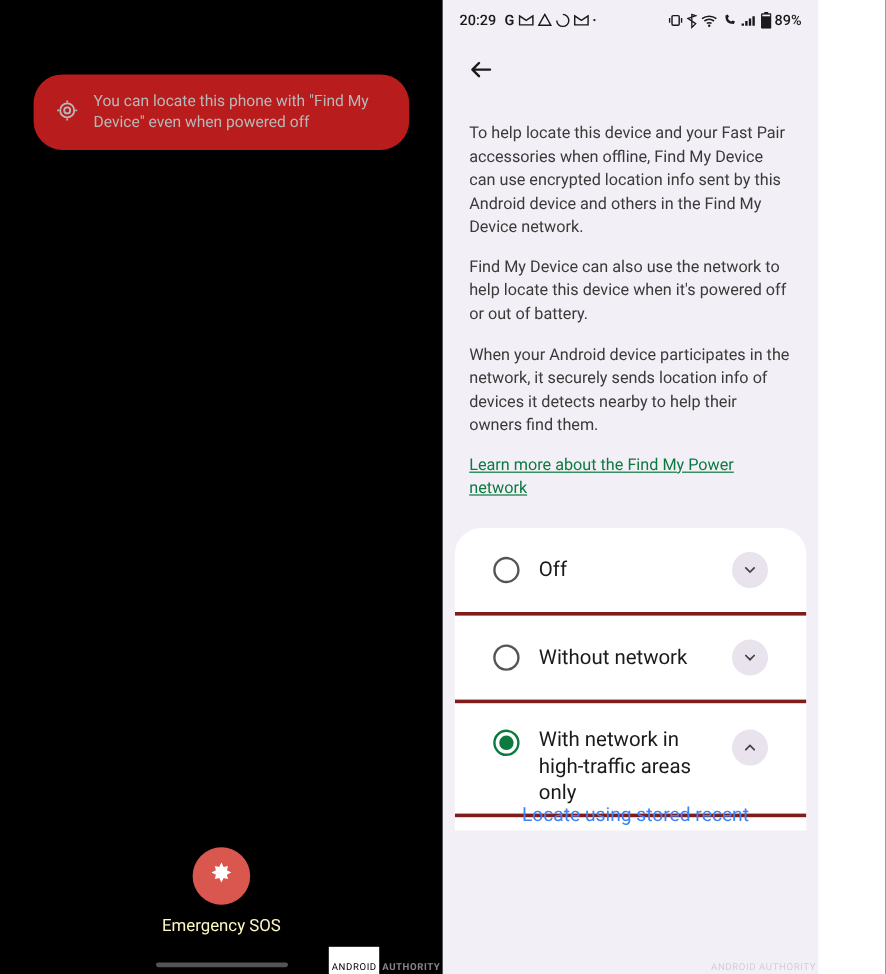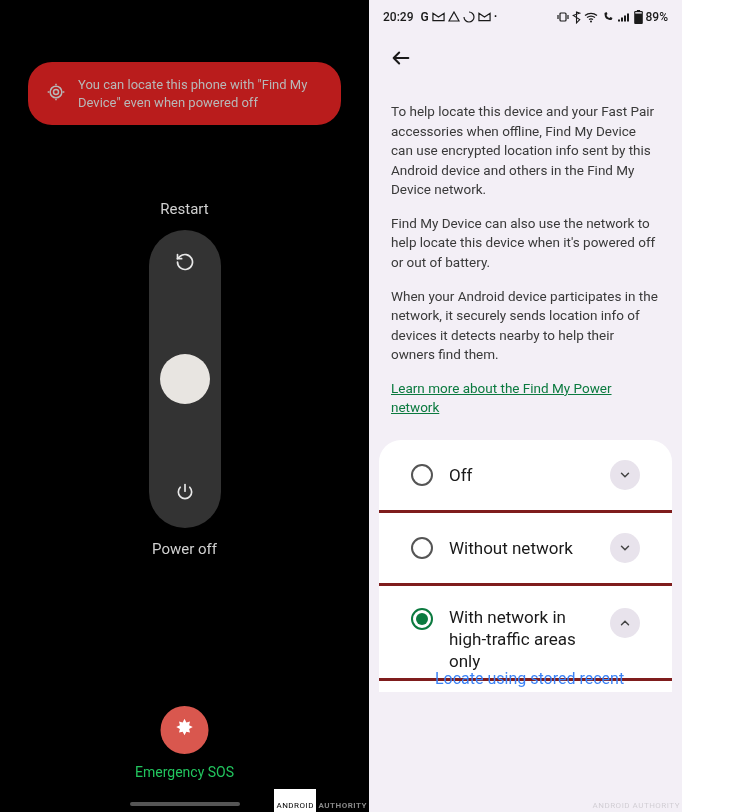--- a/index.html
+++ b/index.html
@@ -14,21 +14,21 @@
 
 .power-column { position: absolute; left: 50%; transform: translateX(-50%); top: 200px; display: flex; flex-direction: column; align-items: center; }
 .power-label-top { color: #d0d0d0; font-size: 15px; margin-bottom: 12px; }
 .power-track { width: 72px; height: 298px; background: #333; border-radius: 36px; display: flex; flex-direction: column; align-items: center; justify-content: space-between; padding: 22px 0; position: relative; }
 .power-track-icon { color: #e8e8e8; }
 .power-knob { position: absolute; top: 50%; left: 50%; transform: translate(-50%, -50%); width: 50px; height: 50px; background: #e8e5e1; border-radius: 50%; }
 .power-label-bottom { color: #d0d0d0; font-size: 15px; margin-top: 12px; }
 
 .sos-wrap { position: absolute; left: 50%; transform: translateX(-50%); bottom: 32px; display: flex; flex-direction: column; align-items: center; gap: 10px; }
 .sos-circle { width: 48px; height: 48px; background: #d9574e; border-radius: 50%; display: flex; align-items: center; justify-content: center; }
-.sos-label { color: #22c55e; font-size: 14px; }
+.sos-label { color: #fef9c3; font-size: 14px; }
 
 .home-bar { position: absolute; bottom: 6px; left: 50%; transform: translateX(-50%); width: 110px; height: 4px; background: #555; border-radius: 2px; }
 
 .watermark-left { position: absolute; bottom: 2px; right: 2px; font-size: 8px; color: #888; letter-spacing: 0.5px; }
 .watermark-left span { background: #fff; color: #000; padding: 12px 2px; }
 
 
 .status-bar { height: 28px; display: flex; align-items: center; justify-content: space-between; padding: 6px 14px 0; font-size: 12px; font-weight: 500; }
 .status-left { display: flex; align-items: center; gap: 3px; }
 .status-right { display: flex; align-items: center; gap: 3px; }
@@ -62,39 +62,20 @@
     <span class="hint-icon-wrap">
       <svg width="20" height="20" viewBox="0 0 24 24" fill="none" stroke="#b8b8b8" stroke-width="1.8">
         <circle cx="12" cy="12" r="3"></circle>
           <circle cx="12" cy="12" r="7"></circle>
           <path d="M12 2v2M12 20v2M2 12h2M20 12h2"></path>
       </svg>
     </span>
     <span class="hint-text">You can locate this phone with "Find My Device" even when powered off</span>
   </div>
 
-  <div class="power-column">
-    <div class="power-label-top">Restart</div>
-    <div class="power-track">
-      <span class="power-track-icon">
-        <svg width="20" height="20" viewBox="0 0 24 24" fill="none" stroke="#e8e8e8" stroke-width="2" stroke-linecap="round">
-          <path d="M3 12a9 9 0 1 0 3-6.7L3 8"></path>
-            <path d="M3 3v5h5"></path>
-        </svg>
-      </span>
-      <div class="power-knob"></div>
-      <span class="power-track-icon">
-        <svg width="20" height="20" viewBox="0 0 24 24" fill="none" stroke="#e8e8e8" stroke-width="2" stroke-linecap="round">
-          <path d="M12 3v8"></path>
-            <path d="M6.3 6.3a8 8 0 1 0 11.4 0"></path>
-        </svg>
-      </span>
-    </div>
-    <div class="power-label-bottom">Power off</div>
-  </div>
 
   <div class="sos-wrap">
     <div class="sos-circle">
       <span>
         <svg width="22" height="22" viewBox="0 0 24 24" fill="#fff">
           <path d="M12 2l2 4 4-1-1 4 4 2-4 2 1 4-4-1-2 4-2-4-4 1 1-4-4-2 4-2-1-4 4 1z"></path>
         </svg>
       </span>
     </div>
     <div class="sos-label">Emergency SOS</div>

